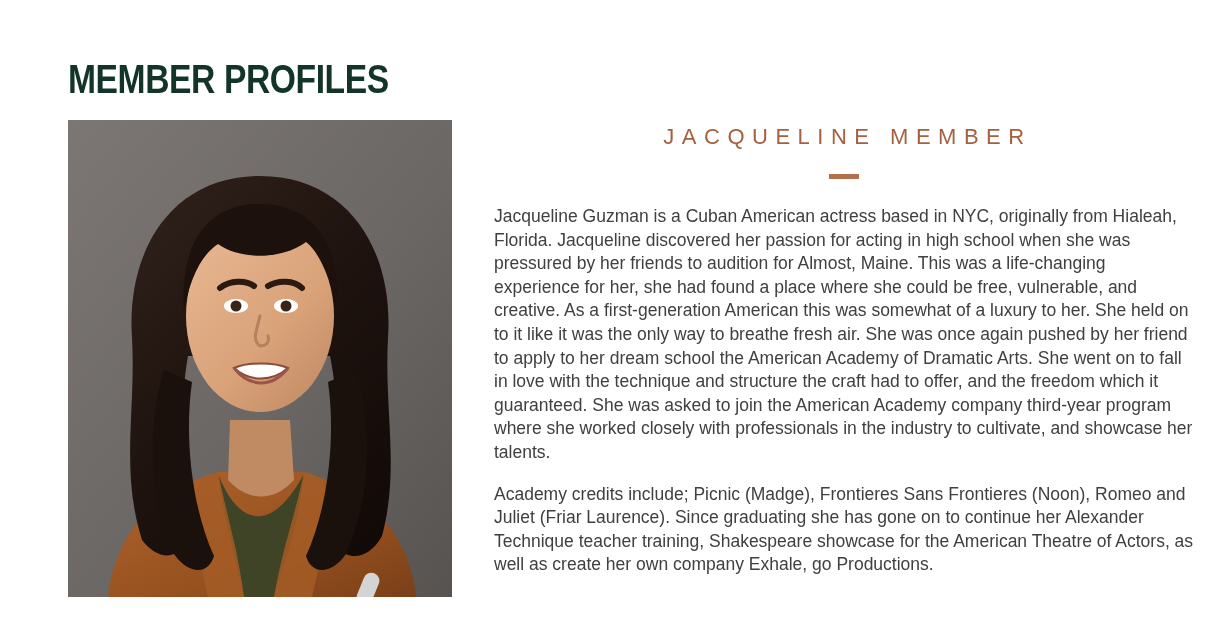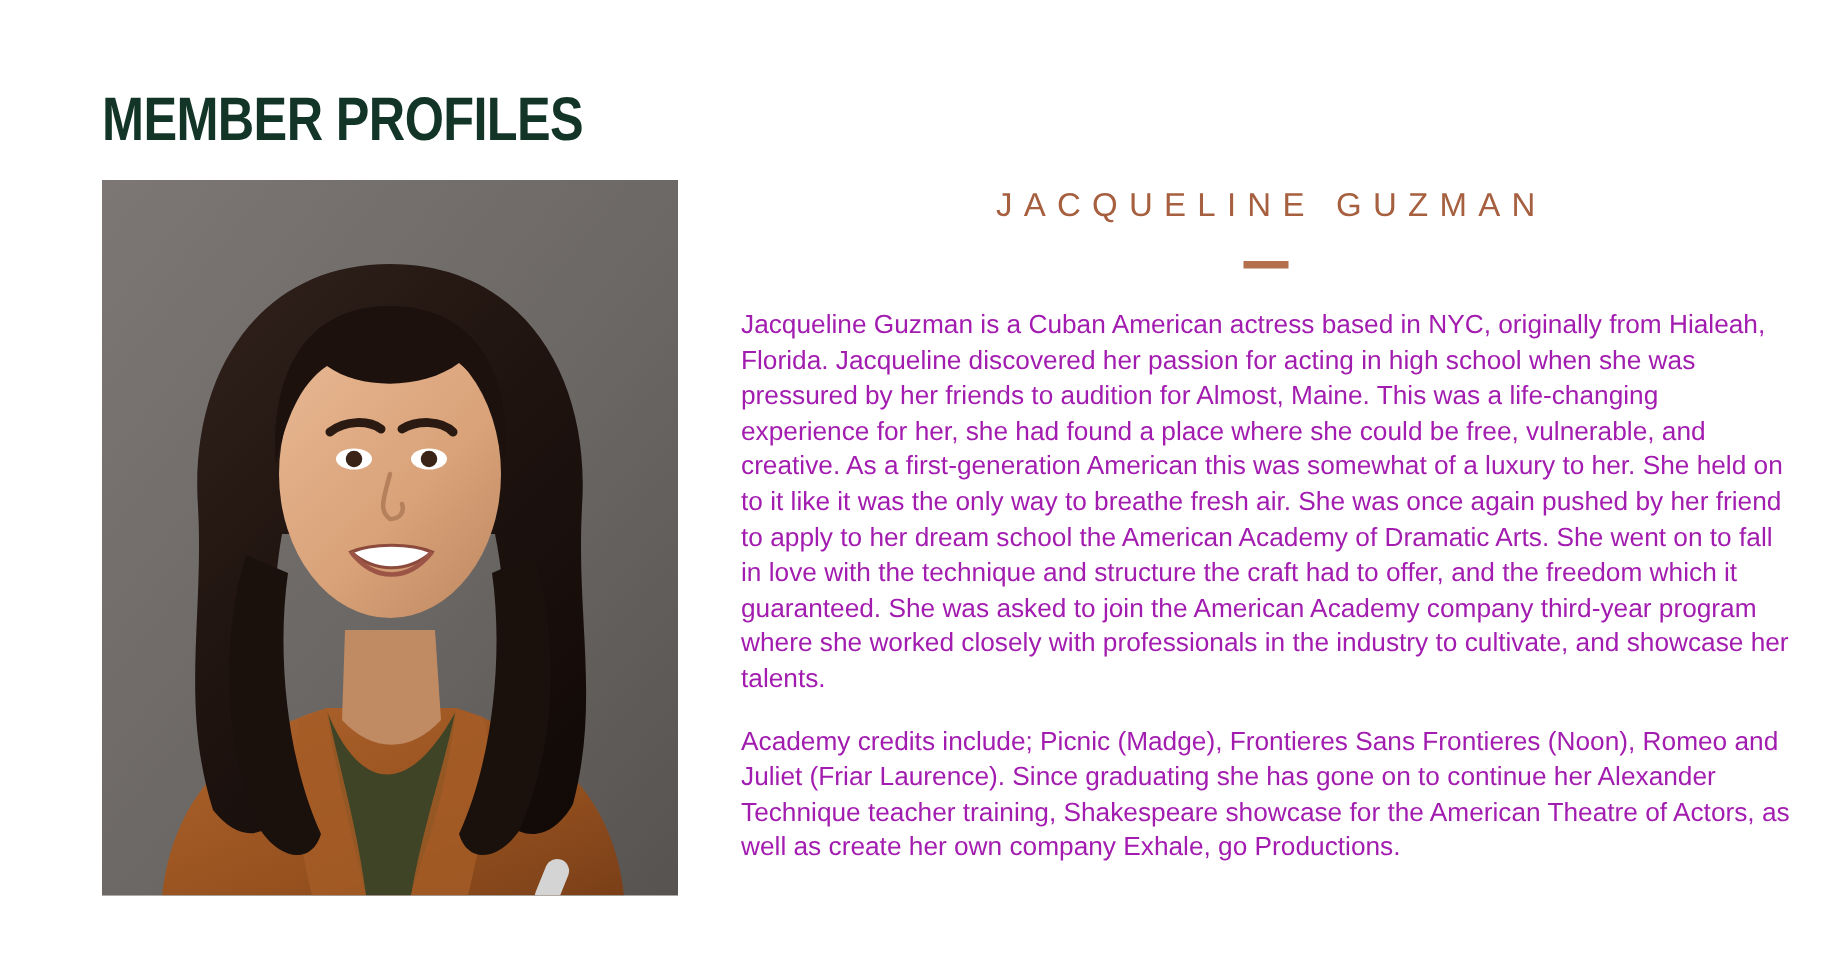--- a/index.html
+++ b/index.html
@@ -70,21 +70,21 @@
     margin: 20px auto 0 auto;
   }
   .bio {
     margin-top: 26px;
   }
   .bio p {
     margin: 0 0 18px 0;
     font-family: "Liberation Sans", sans-serif;
     font-size: 17.5px;
     line-height: 23.6px;
-    color: #a21caf;
+    color: #404040;
     text-align: left;
   }
   .bio p:last-child {
     margin-bottom: 0;
   }
 </style>
 </head>
 <body>
 
 <div class="page">
@@ -147,21 +147,21 @@
       <path d="M166 248 C 182 268, 204 268, 220 248" stroke="#9c5446" stroke-width="3" fill="none"></path>
 
       <path d="M96 250 C 78 310, 82 380, 106 434 C 120 454, 140 456, 146 436 C 124 388, 116 318, 124 262 Z" fill="#1a100c"></path>
       <path d="M288 250 C 306 310, 302 380, 278 434 C 264 454, 244 456, 238 436 C 260 388, 268 318, 260 262 Z" fill="#1a100c"></path>
 
       <rect x="292" y="452" width="16" height="34" rx="8" fill="#d4d4d4" transform="rotate(22 300 469)"></rect>
     </svg>
   </div>
 
   <div class="profile-col">
-    <div class="profile-name">JACQUELINE GUZMAN</div>
+    <div class="profile-name">JACQUELINE MEMBER</div>
     <div class="name-rule"></div>
     <div class="bio">
       <p>Jacqueline Guzman is a Cuban American actress based in NYC, originally from Hialeah, Florida. Jacqueline discovered her passion for acting in high school when she was pressured by her friends to audition for Almost, Maine. This was a life-changing experience for her, she had found a place where she could be free, vulnerable, and creative. As a first-generation American this was somewhat of a luxury to her. She held on to it like it was the only way to breathe fresh air. She was once again pushed by her friend to apply to her dream school the American Academy of Dramatic Arts. She went on to fall in love with the technique and structure the craft had to offer, and the freedom which it guaranteed. She was asked to join the American Academy company third-year program where she worked closely with professionals in the industry to cultivate, and showcase her talents.</p>
       <p>Academy credits include; Picnic (Madge), Frontieres Sans Frontieres (Noon), Romeo and Juliet (Friar Laurence). Since graduating she has gone on to continue her Alexander Technique teacher training, Shakespeare showcase for the American Theatre of Actors, as well as create her own company Exhale, go Productions.</p>
     </div>
   </div>
 
 </div>
 
 </body></html>

